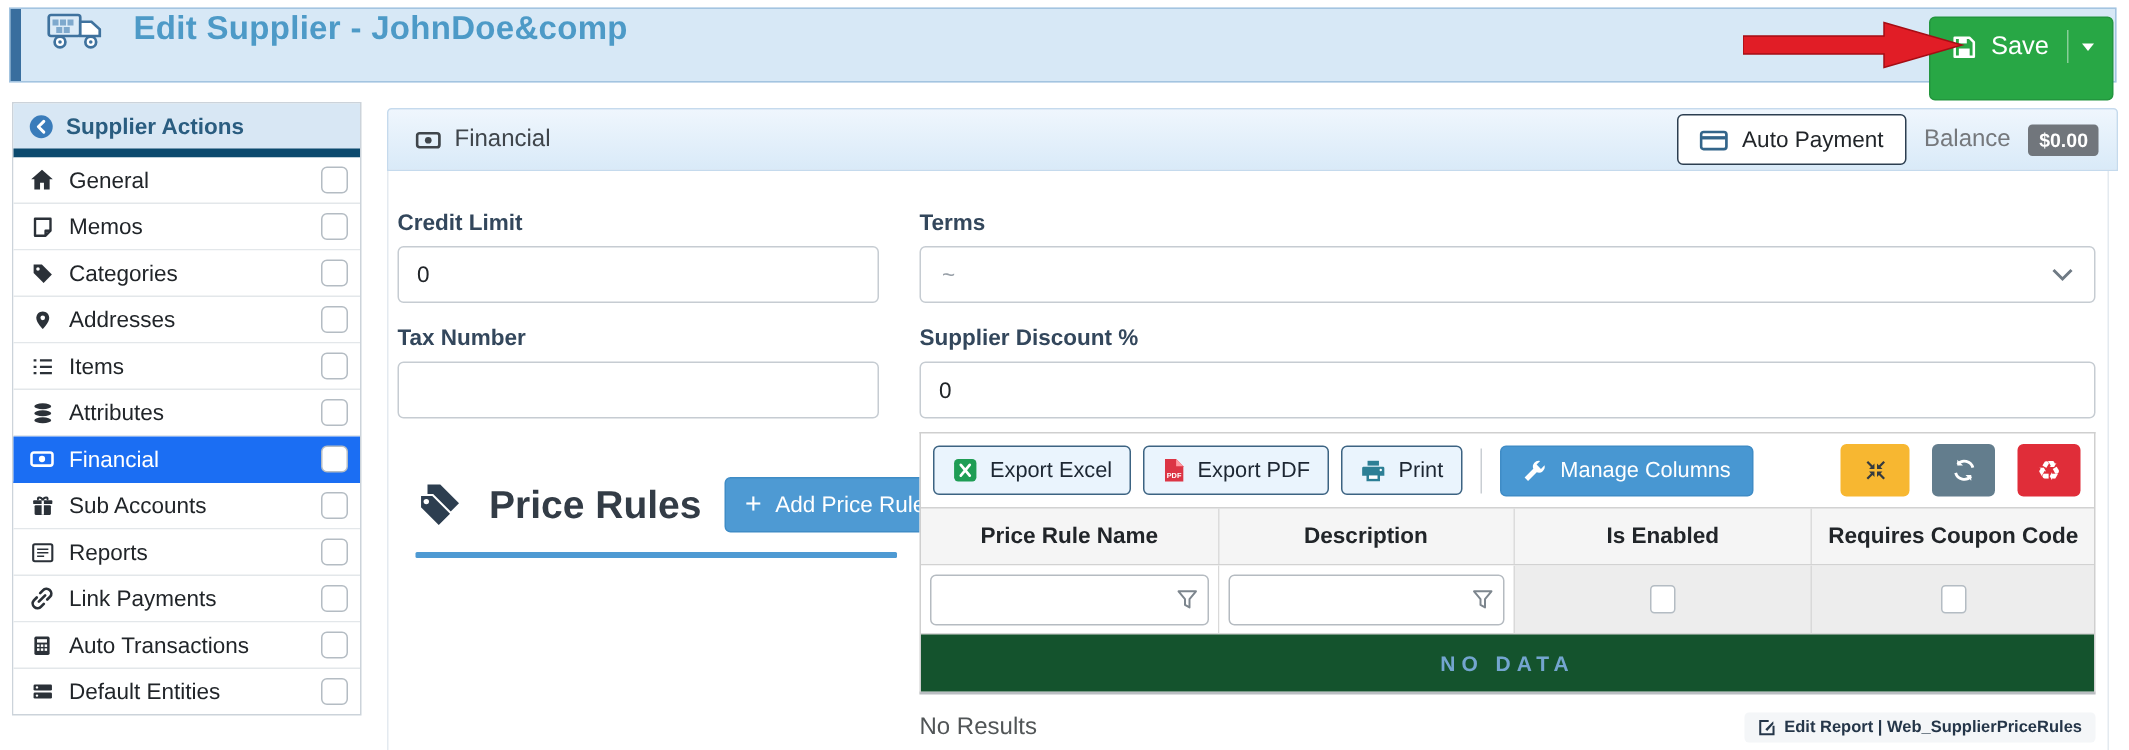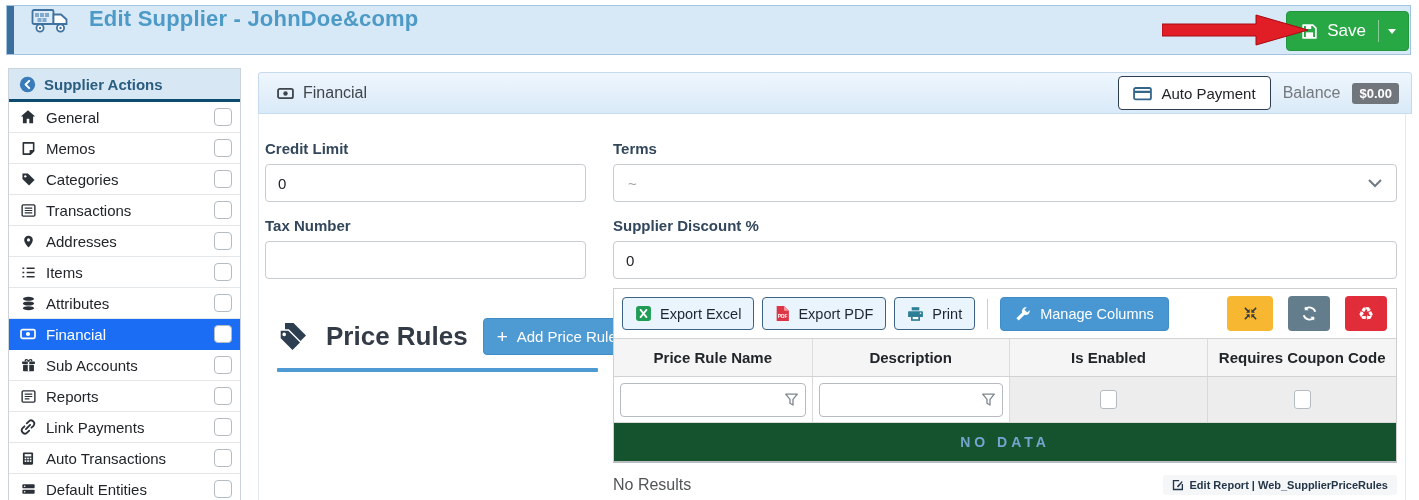--- a/index.html
+++ b/index.html
@@ -9,30 +9,30 @@
 
   
   .titlebar{position:absolute;left:6px;top:5px;width:1405px;height:50px;box-sizing:border-box;
             background:#d7e8f6;border:1px solid #a3c4e0;display:flex;align-items:flex-start;}
   .titlebar-accent{position:absolute;left:0;top:0;width:7px;height:100%;background:#396e9e;}
   .truck{margin-left:24px;}
   .page-title{margin-left:16px;font-size:22px;font-weight:700;color:#4d9ac7;letter-spacing:.2px;}
   .arrow-annotation{position:absolute;left:1162px;top:13px;z-index:6;}
   .save-btn{position:absolute;right:10px;top:11px;height:38px;z-index:4;cursor:pointer;
             background:#28a745;border:1px solid #23963e;border-radius:4px;color:#fff;
-            display:flex;align-items:center;padding:0 12px 0 14px;font-size:17px;}
+            display:flex;align-items:center;padding:0 12px 16px 14px;font-size:17px;}
   .save-label{margin-left:9px;}
   .save-divider{width:1px;height:22px;background:rgba(255,255,255,.45);margin:0 9px 0 12px;}
   .save-caret{width:0;height:0;border-left:4.5px solid transparent;border-right:4.5px solid transparent;
               border-top:5.5px solid #fff;}
 
   
   .sidebar{position:absolute;left:8px;top:68px;width:233px;box-sizing:border-box;
            background:#fff;border:1px solid #ccd3da;}
-  .sb-header{height:30px;background:#d8e7f4;border-bottom:3px solid #0c4a6e;display:flex;
+  .sb-header{height:30px;background:#d8e7f4;border-bottom:6px solid #0c4a6e;display:flex;
              align-items:center;gap:8px;padding-left:10px;color:#2a5d80;font-weight:700;font-size:15px;}
   .sb-item{height:30px;display:flex;align-items:center;padding-left:10px;border-bottom:1px solid #e3e7ea;
            font-size:15px;color:#212529;position:relative;cursor:pointer;background:#fff;}
   .sb-item:last-child{border-bottom:none;}
   .sb-ico{width:18px;display:flex;justify-content:center;color:#2b3138;flex:0 0 18px;}
   .sb-label{margin-left:9px;white-space:nowrap;}
   .sb-cb{position:absolute;right:8px;top:50%;transform:translateY(-50%);width:18px;height:18px;
          border:1px solid #b4bcc3;border-radius:4px;background:#fff;box-sizing:border-box;}
   .sb-item.selected{background:#1b6ef3;color:#fff;border-bottom-color:#1b6ef3;}
   .sb-item.selected .sb-ico{color:#fff;}
@@ -190,30 +190,20 @@
             <svg width="15" height="15" viewBox="0 0 16 16">
               <path fill="currentColor" d="M1.5 1.5h5.9l7.1 7.1-5.9 5.9-7.1-7.1z"></path>
               <circle cx="4.6" cy="4.6" r="1.25" fill="#fff"></circle>
             </svg>
           </span>
           <span class="sb-label">Categories</span>
           <span class="sb-cb"></span>
         </div>
         <div class="sb-item">
           <span class="sb-ico">
-            <svg width="15" height="15" viewBox="0 0 16 16">
-              <rect x="1.2" y="2" width="13.6" height="12" rx="1.2" fill="none" stroke="currentColor" stroke-width="1.5"></rect>
-              <path stroke="currentColor" stroke-width="1.2" fill="none" d="M4 5.5h8M4 8h8M4 10.5h8"></path>
-            </svg>
-          </span>
-          <span class="sb-label">Transactions</span>
-          <span class="sb-cb"></span>
-        </div>
-        <div class="sb-item">
-          <span class="sb-ico">
             <svg width="13" height="15" viewBox="0 0 16 16">
               <path fill="currentColor" d="M8 .8C5 .8 2.7 3.1 2.7 6.1c0 3.9 5.3 9.1 5.3 9.1s5.3-5.2 5.3-9.1C13.3 3.1 11 .8 8 .8z"></path>
               <circle cx="8" cy="6" r="1.9" fill="#fff"></circle>
             </svg>
           </span>
           <span class="sb-label">Addresses</span>
           <span class="sb-cb"></span>
         </div>
         <div class="sb-item">
           <span class="sb-ico">

